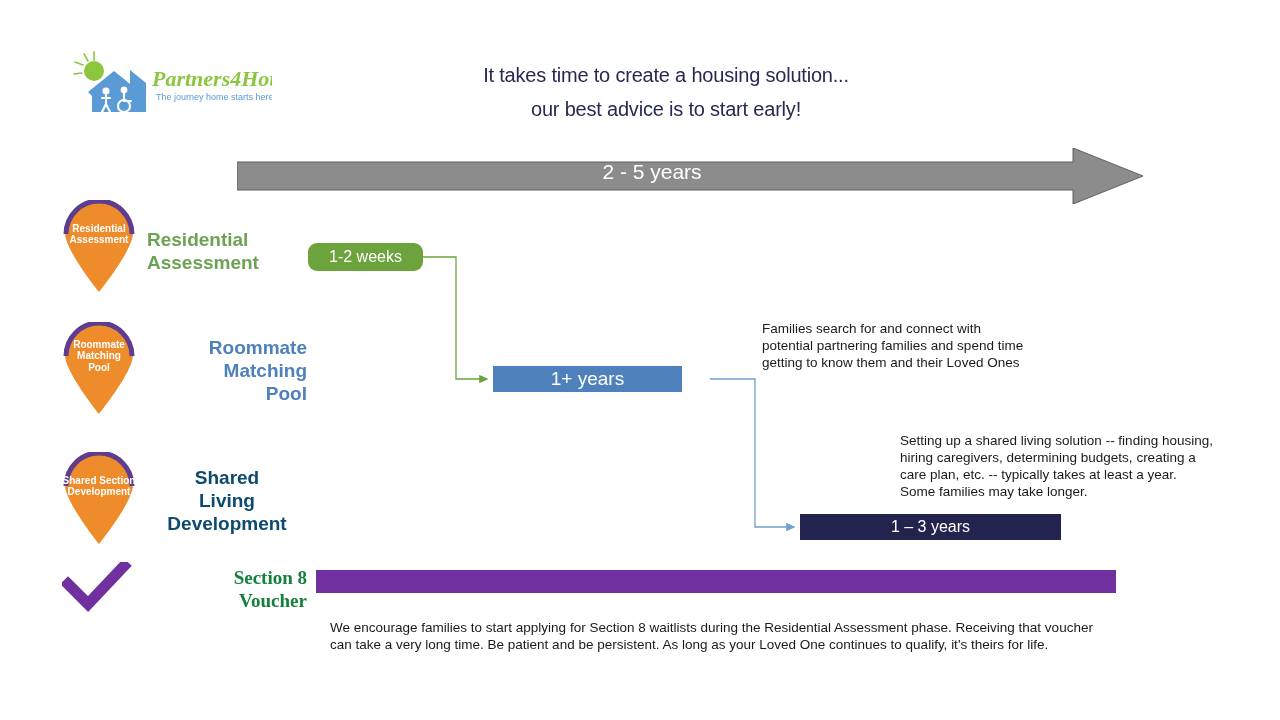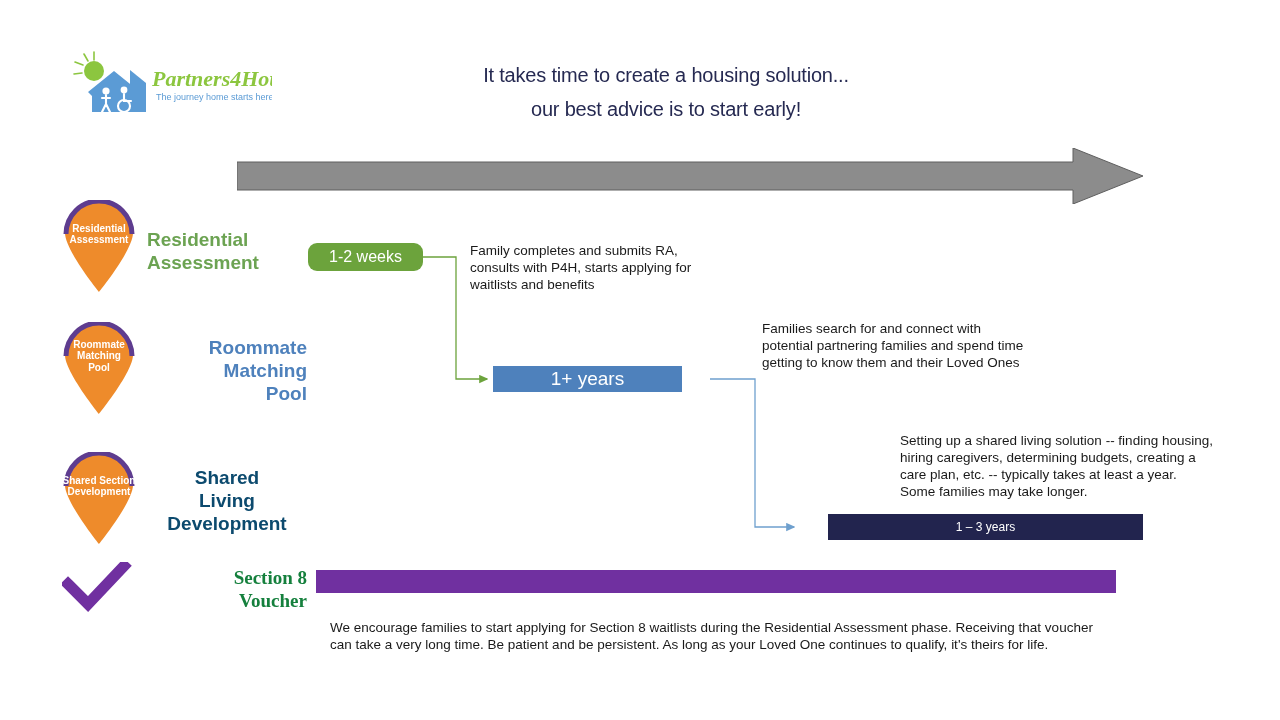--- a/index.html
+++ b/index.html
@@ -50,22 +50,22 @@
 
   
   .bar{
     position:absolute;display:flex;align-items:center;justify-content:center;
     color:#ffffff;
   }
   #bar-green{left:308px;top:243px;width:115px;height:28px;background:#6CA33C;
              font-size:16px;border-radius:9px;}
   #bar-blue{left:493px;top:366px;width:189px;height:26px;background:#4E81BC;
             font-size:19px;}
-  #bar-navy{left:800px;top:514px;width:315px;height:26px;background:#22244E;
-            font-size:12px;margin-left:28px;}
+  #bar-navy{left:800px;top:514px;width:261px;height:26px;background:#22244E;
+            font-size:16px;}
   #bar-purple{left:316px;top:570px;width:800px;height:23px;background:#7030A0;}
 
   
   .conn{position:absolute;left:0;top:0;width:1280px;height:720px;
         pointer-events:none;}
 
   
   .anno{position:absolute;color:#1a1a1a;font-size:13.5px;line-height:17px;}
   #anno1{left:470px;top:242px;width:245px;}
   #anno2{left:762px;top:320px;width:270px;}
@@ -108,20 +108,21 @@
   <div id="title">
     <span>It takes time to create a housing solution...</span>
     <span class="l2">our best advice is to start early!</span>
   </div>
 
   <div id="banner">
     <svg width="906" height="56" viewBox="0 0 906 56">
       <path d="M0 14 L836 14 L836 0 L906 28 L836 56 L836 42 L0 42 Z" fill="#8C8C8C" stroke="#5E5E5E" stroke-width="1"></path>
     </svg>
   </div>
+  <div id="banner-label">2 - 5 years</div>
 
   <svg class="conn">
     <defs>
       <marker id="ahG" markerWidth="7" markerHeight="7" refX="6" refY="3.2" orient="auto">
           <path d="M0,0 L7,3.2 L0,6.4 Z" fill="#6CA33C"></path>
         </marker>
       <marker id="ahB" markerWidth="7" markerHeight="7" refX="6" refY="3.2" orient="auto">
           <path d="M0,0 L7,3.2 L0,6.4 Z" fill="#6FA0CE"></path>
         </marker>
     </defs>
@@ -206,21 +207,20 @@
   </div>
 
   <div class="bar" id="bar-navy">
     <span>1 – 3 years</span>
   </div>
 
   <div class="bar" id="bar-purple">
     <span></span>
   </div>
 
-  <div class="anno" id="anno1">Family completes and submits RA, consults with P4H, starts applying for waitlists and benefits</div>
 
   <div class="anno" id="anno3">Setting up a shared living solution -- finding housing, hiring caregivers, determining budgets, creating a care plan, etc. -- typically takes at least a year. Some families may take longer.</div>
 
   <div class="anno" id="anno2">Families search for and connect with potential partnering families and spend time getting to know them and their Loved Ones</div>
 
   <div class="anno" id="anno4">We encourage families to start applying for Section 8 waitlists during the Residential Assessment phase. Receiving that voucher can take a very long time. Be patient and be persistent. As long as your Loved One continues to qualify, it's theirs for life.</div>
 
 </div>
 
 </body></html>

